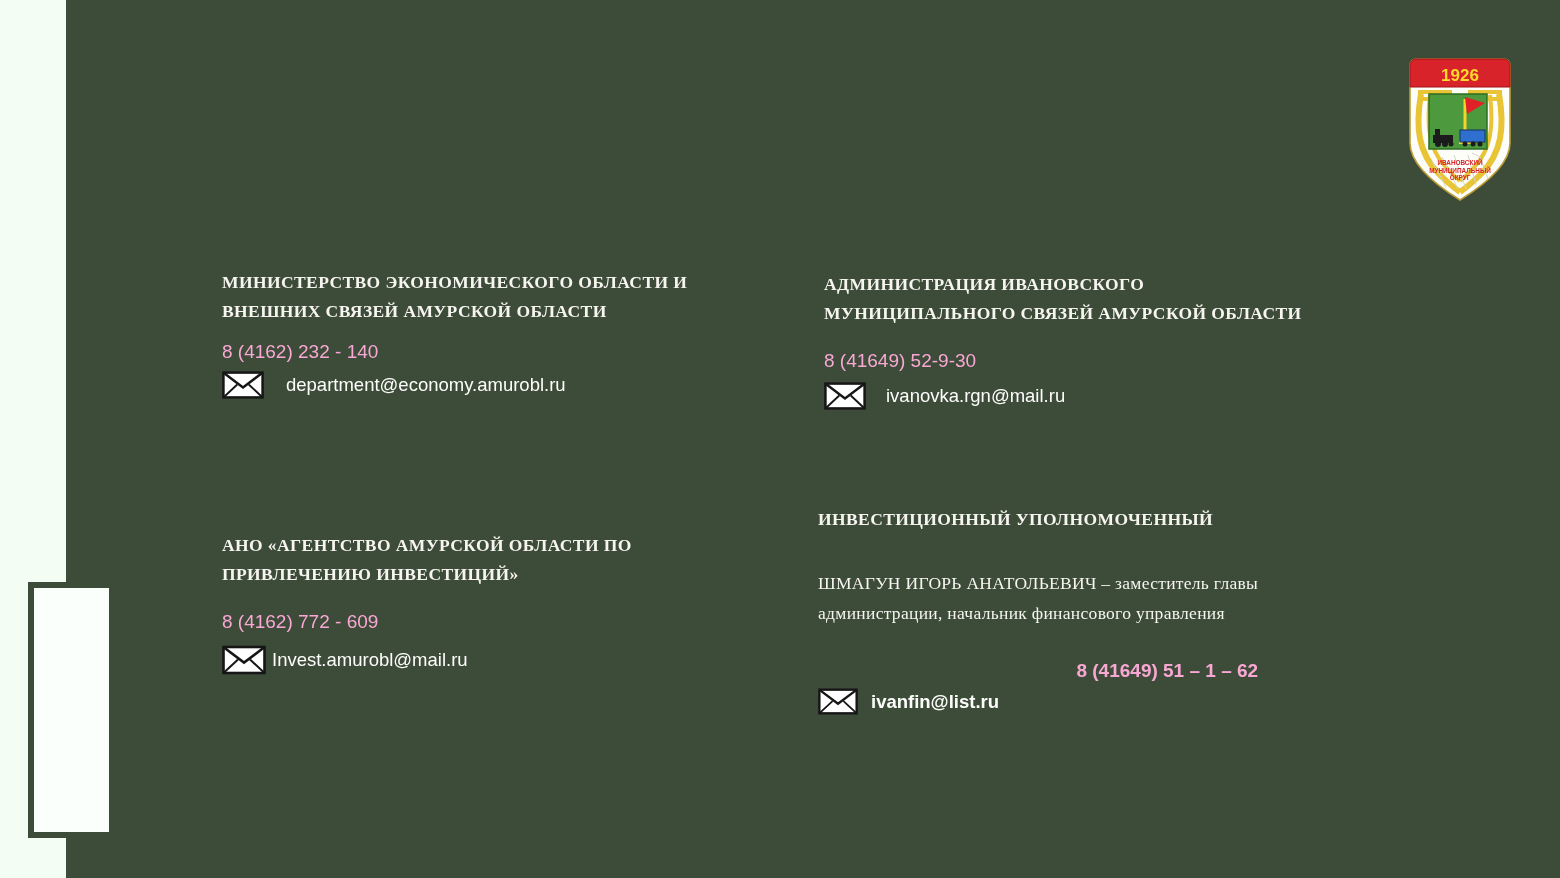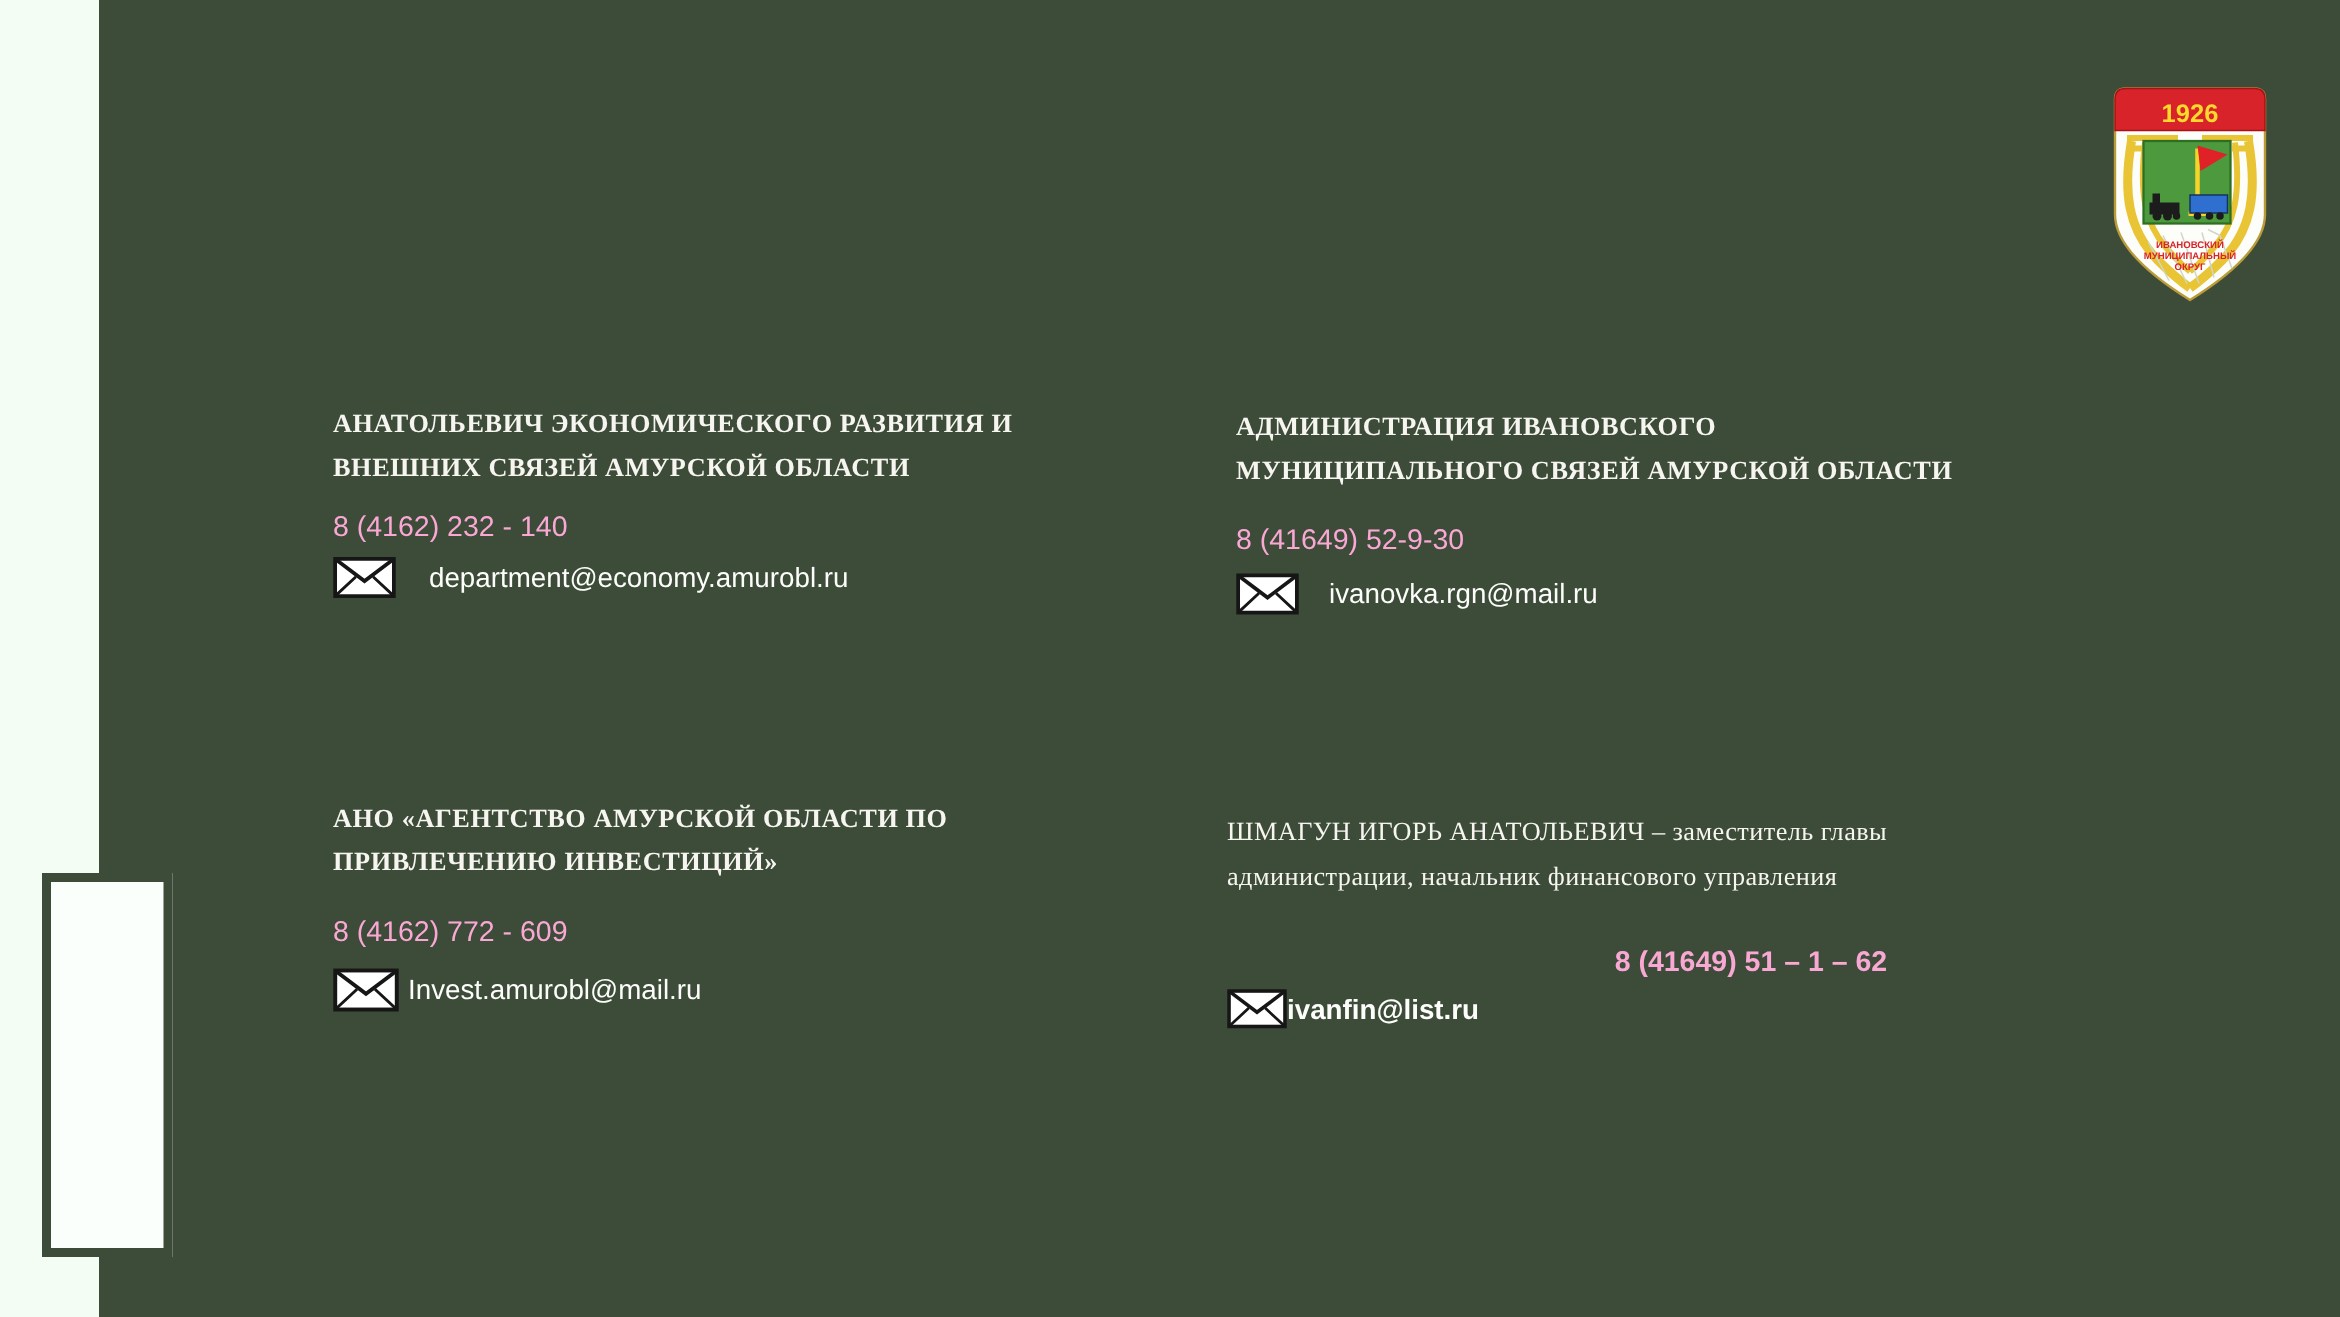--- a/index.html
+++ b/index.html
@@ -32,21 +32,21 @@
   }
   .c-phone{
     font-size:19px;color:#f9a8d4;white-space:nowrap;
   }
   .c-email-row{display:flex;align-items:center;}
   .c-email{font-size:18.5px;color:#fdfdfb;white-space:nowrap;}
   .bold{font-weight:bold;}
   .mt15{margin-top:15px;} .mt22{margin-top:22px;} .mt32{margin-top:32px;text-align:right;}
   .mt34{margin-top:34px;} .mt8{margin-top:8px;} .mt10{margin-top:10px;}
   .mt12{margin-top:12px;} .mt6{margin-top:6px;}
-  .gap22{gap:22px;} .gap20{gap:20px;} .gap6{gap:6px;} .gap10{gap:0;}
+  .gap22{gap:22px;} .gap20{gap:20px;} .gap6{gap:6px;} .gap10{gap:13px;}
   .env{display:inline-flex;flex:0 0 auto;}
   .emblem{position:absolute;left:1408px;top:57px;width:104px;height:145px;}
   .emblem-year{
     font-family:"Liberation Sans",sans-serif;font-weight:bold;font-size:17px;
   }
   .emblem-district{
     font-family:"Liberation Sans",sans-serif;font-weight:bold;font-size:6.4px;
   }
 </style>
 </head>
@@ -101,21 +101,21 @@
       <g text-anchor="middle" fill="#d8232a">
         <text class="emblem-district" x="52" y="108">ИВАНОВСКИЙ</text>
         <text class="emblem-district" x="52" y="115.5">МУНИЦИПАЛЬНЫЙ</text>
         <text class="emblem-district" x="52" y="123">ОКРУГ</text>
       </g>
     </svg>
   </div>
 
   <section class="contact" style="left:222px;top:268px;">
     <div class="c-name">
-      <div>АНАТОЛЬЕВИЧ ЭКОНОМИЧЕСКОГО РАЗВИТИЯ И</div>
+      <div>МИНИСТЕРСТВО ЭКОНОМИЧЕСКОГО ОБЛАСТИ И</div>
       <div>ВНЕШНИХ СВЯЗЕЙ АМУРСКОЙ ОБЛАСТИ</div>
     </div>
     <div class="c-phone mt15">8 (4162) 232 - 140</div>
     <div class="c-email-row gap22 mt8">
       <span class="env">
         <svg viewBox="0 0 44 29" width="42" height="28">
           <rect x="1.5" y="1.5" width="41" height="26" fill="#ffffff" stroke="#161616" stroke-width="2.6"></rect>
           <path d="M2,2 L22,17 L42,2" fill="none" stroke="#161616" stroke-width="2.6"></path>
           <path d="M2,27 L16,14 M42,27 L28,14" fill="none" stroke="#161616" stroke-width="2"></path>
         </svg>
@@ -154,20 +154,21 @@
           <rect x="1.5" y="1.5" width="41" height="26" fill="#ffffff" stroke="#161616" stroke-width="2.6"></rect>
           <path d="M2,2 L22,17 L42,2" fill="none" stroke="#161616" stroke-width="2.6"></path>
           <path d="M2,27 L16,14 M42,27 L28,14" fill="none" stroke="#161616" stroke-width="2"></path>
         </svg>
       </span>
       <span class="c-email">Invest.amurobl@mail.ru</span>
     </div>
   </section>
 
   <section class="contact" style="left:818px;top:505px;">
+    <div class="c-name">ИНВЕСТИЦИОННЫЙ УПОЛНОМОЧЕННЫЙ</div>
     <div class="c-person mt34">
       <div>ШМАГУН ИГОРЬ АНАТОЛЬЕВИЧ – заместитель главы</div>
       <div>администрации, начальник финансового управления</div>
     </div>
     <div class="c-phone bold mt32">8 (41649) 51 – 1 – 62</div>
     <div class="c-email-row gap10 mt6">
       <span class="env">
         <svg viewBox="0 0 44 29" width="40" height="27">
           <rect x="1.5" y="1.5" width="41" height="26" fill="#ffffff" stroke="#161616" stroke-width="2.6"></rect>
           <path d="M2,2 L22,17 L42,2" fill="none" stroke="#161616" stroke-width="2.6"></path>

